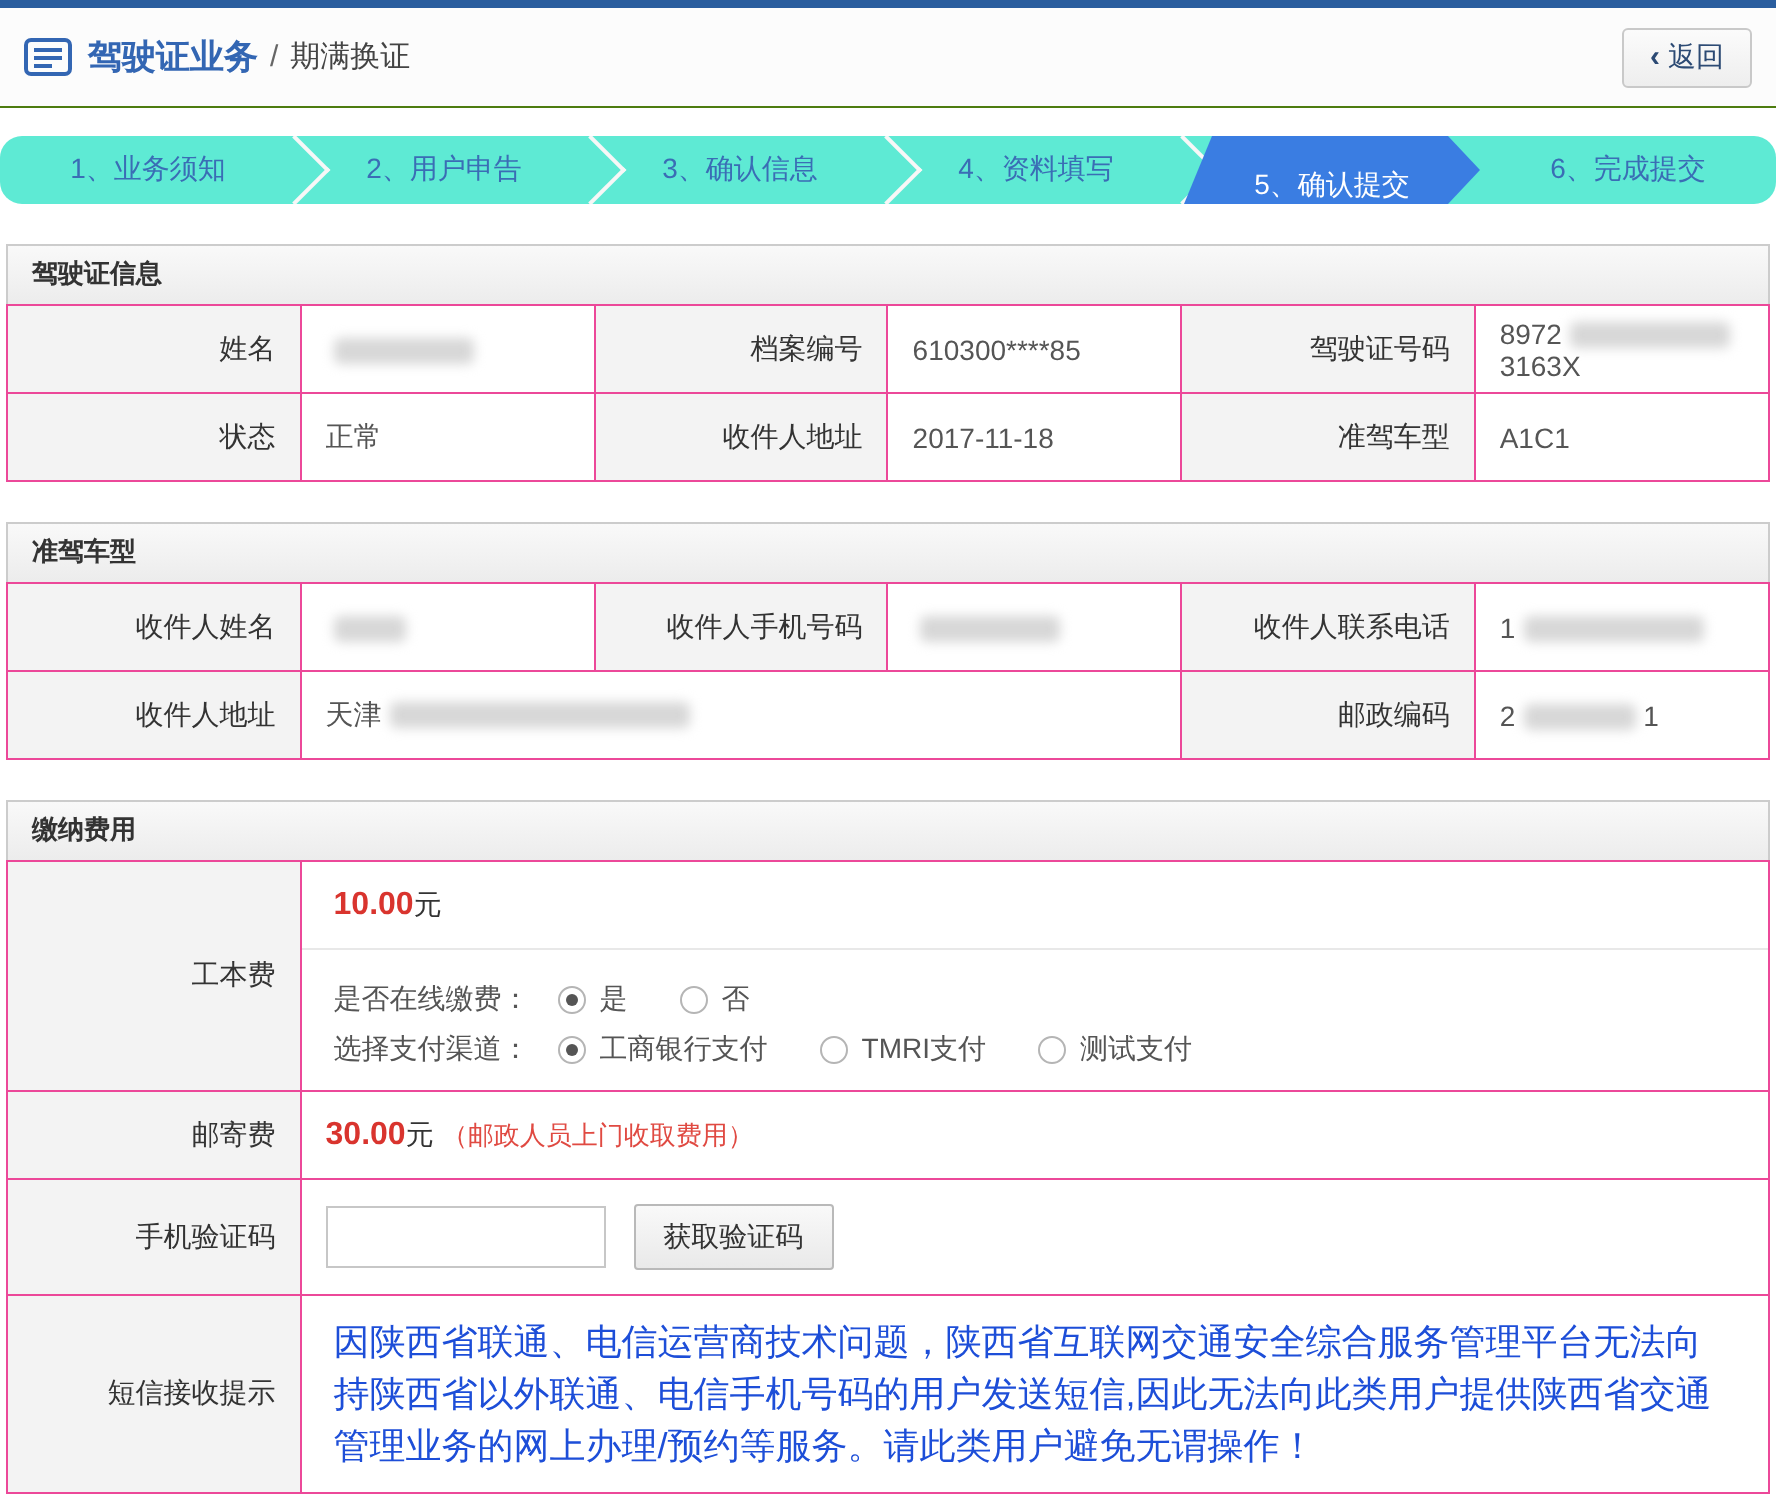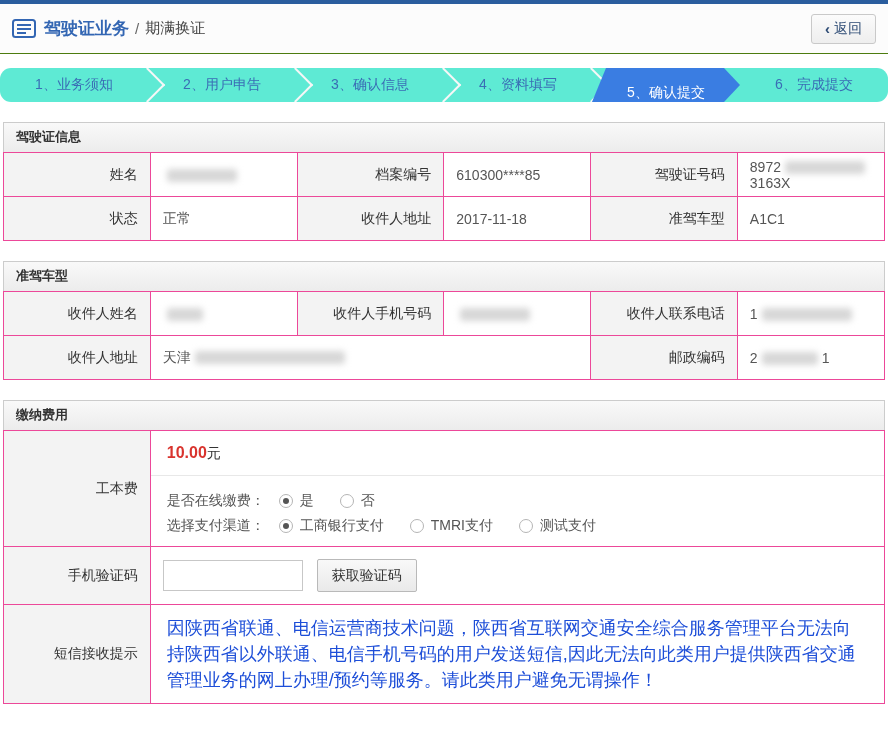--- a/index.html
+++ b/index.html
@@ -193,20 +193,26 @@
               <span>TMRI支付</span>
             </span>
             <span class="radio-item">
               <span class="radio"></span>
               <span>测试支付</span>
             </span>
           </div>
         </div>
       </td>
     </tr>
+    <tr>
+      <td class="lbl">邮寄费</td>
+      <td class="val">
+        <span class="amount">30.00</span><span class="unit">元</span><span class="fee-note">（邮政人员上门收取费用）</span>
+      </td>
+    </tr>
     <tr style="height:58px;padding-left:14px;">
       <td class="lbl">手机验证码</td>
       <td class="val">
         <input class="code-input" type="text" value="" style="">
         <button class="code-btn">获取验证码</button>
       </td>
     </tr>
     <tr style="height:62px;">
       <td class="lbl">短信接收提示</td>
       <td class="val sms-cell">因陕西省联通、电信运营商技术问题，陕西省互联网交通安全综合服务管理平台无法向持陕西省以外联通、电信手机号码的用户发送短信,因此无法向此类用户提供陕西省交通管理业务的网上办理/预约等服务。请此类用户避免无谓操作！</td>

